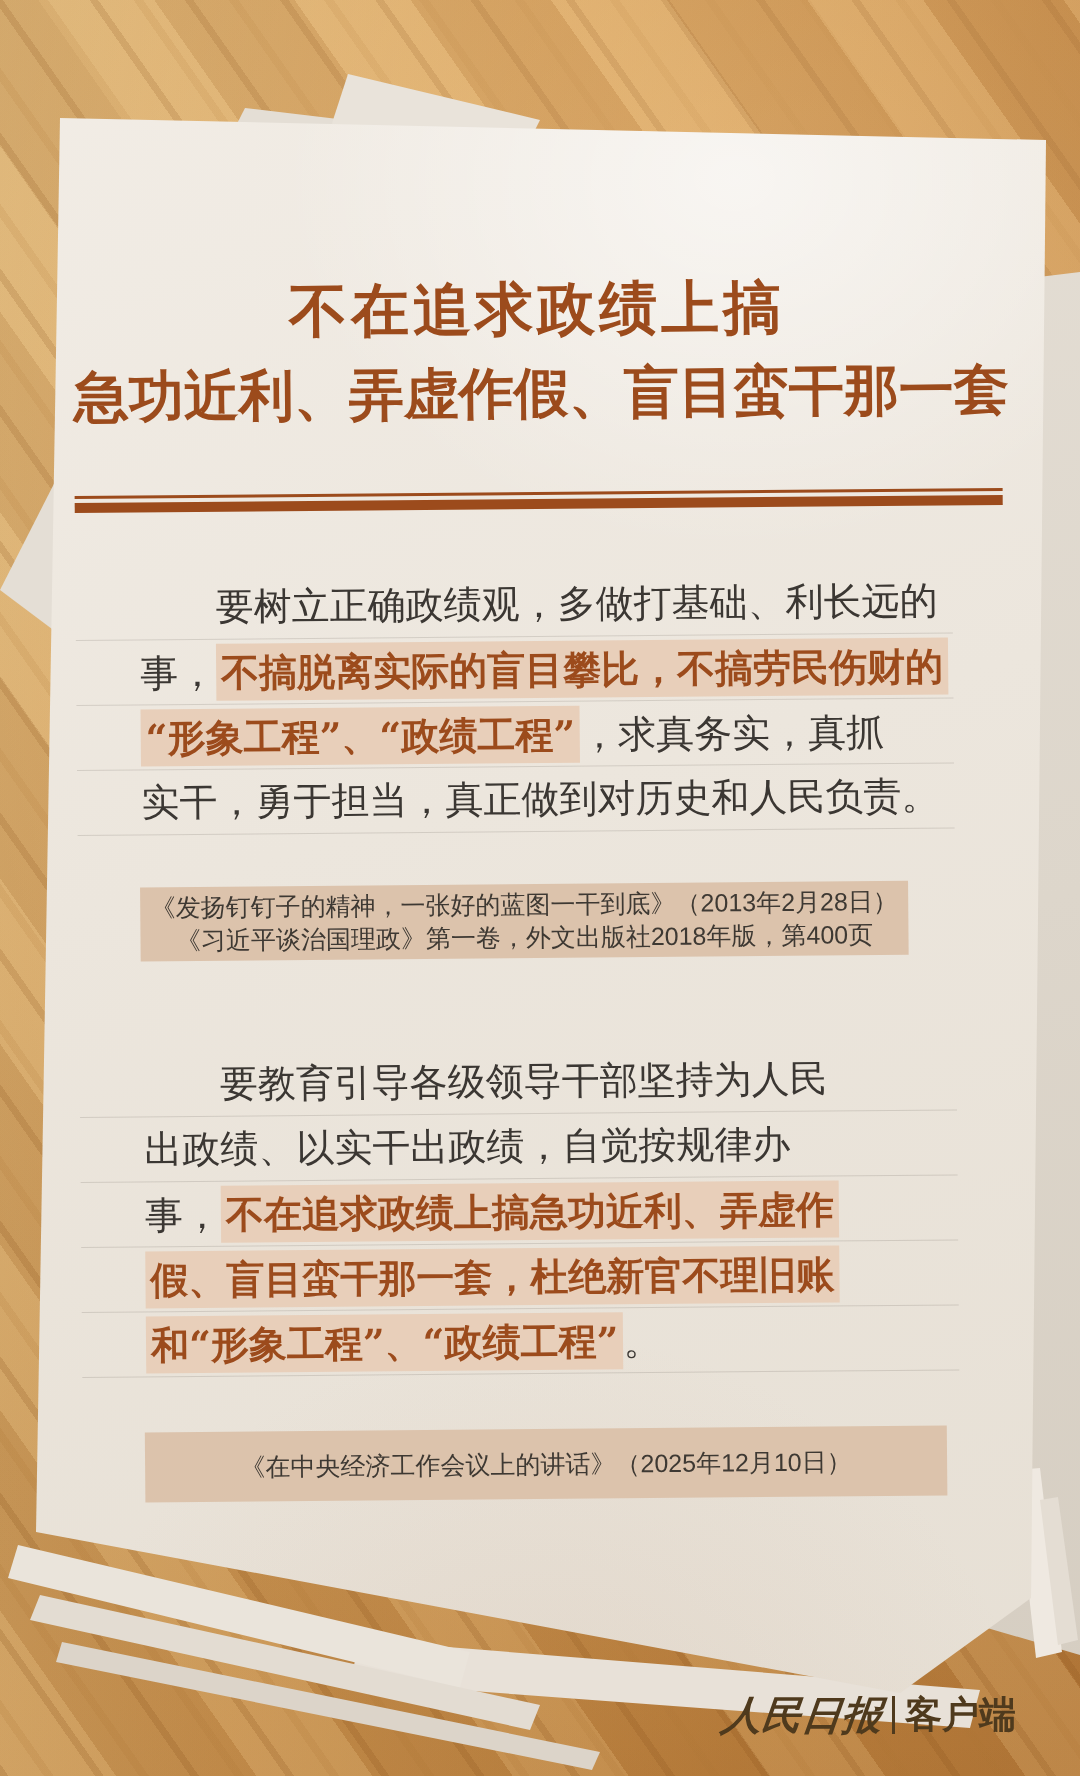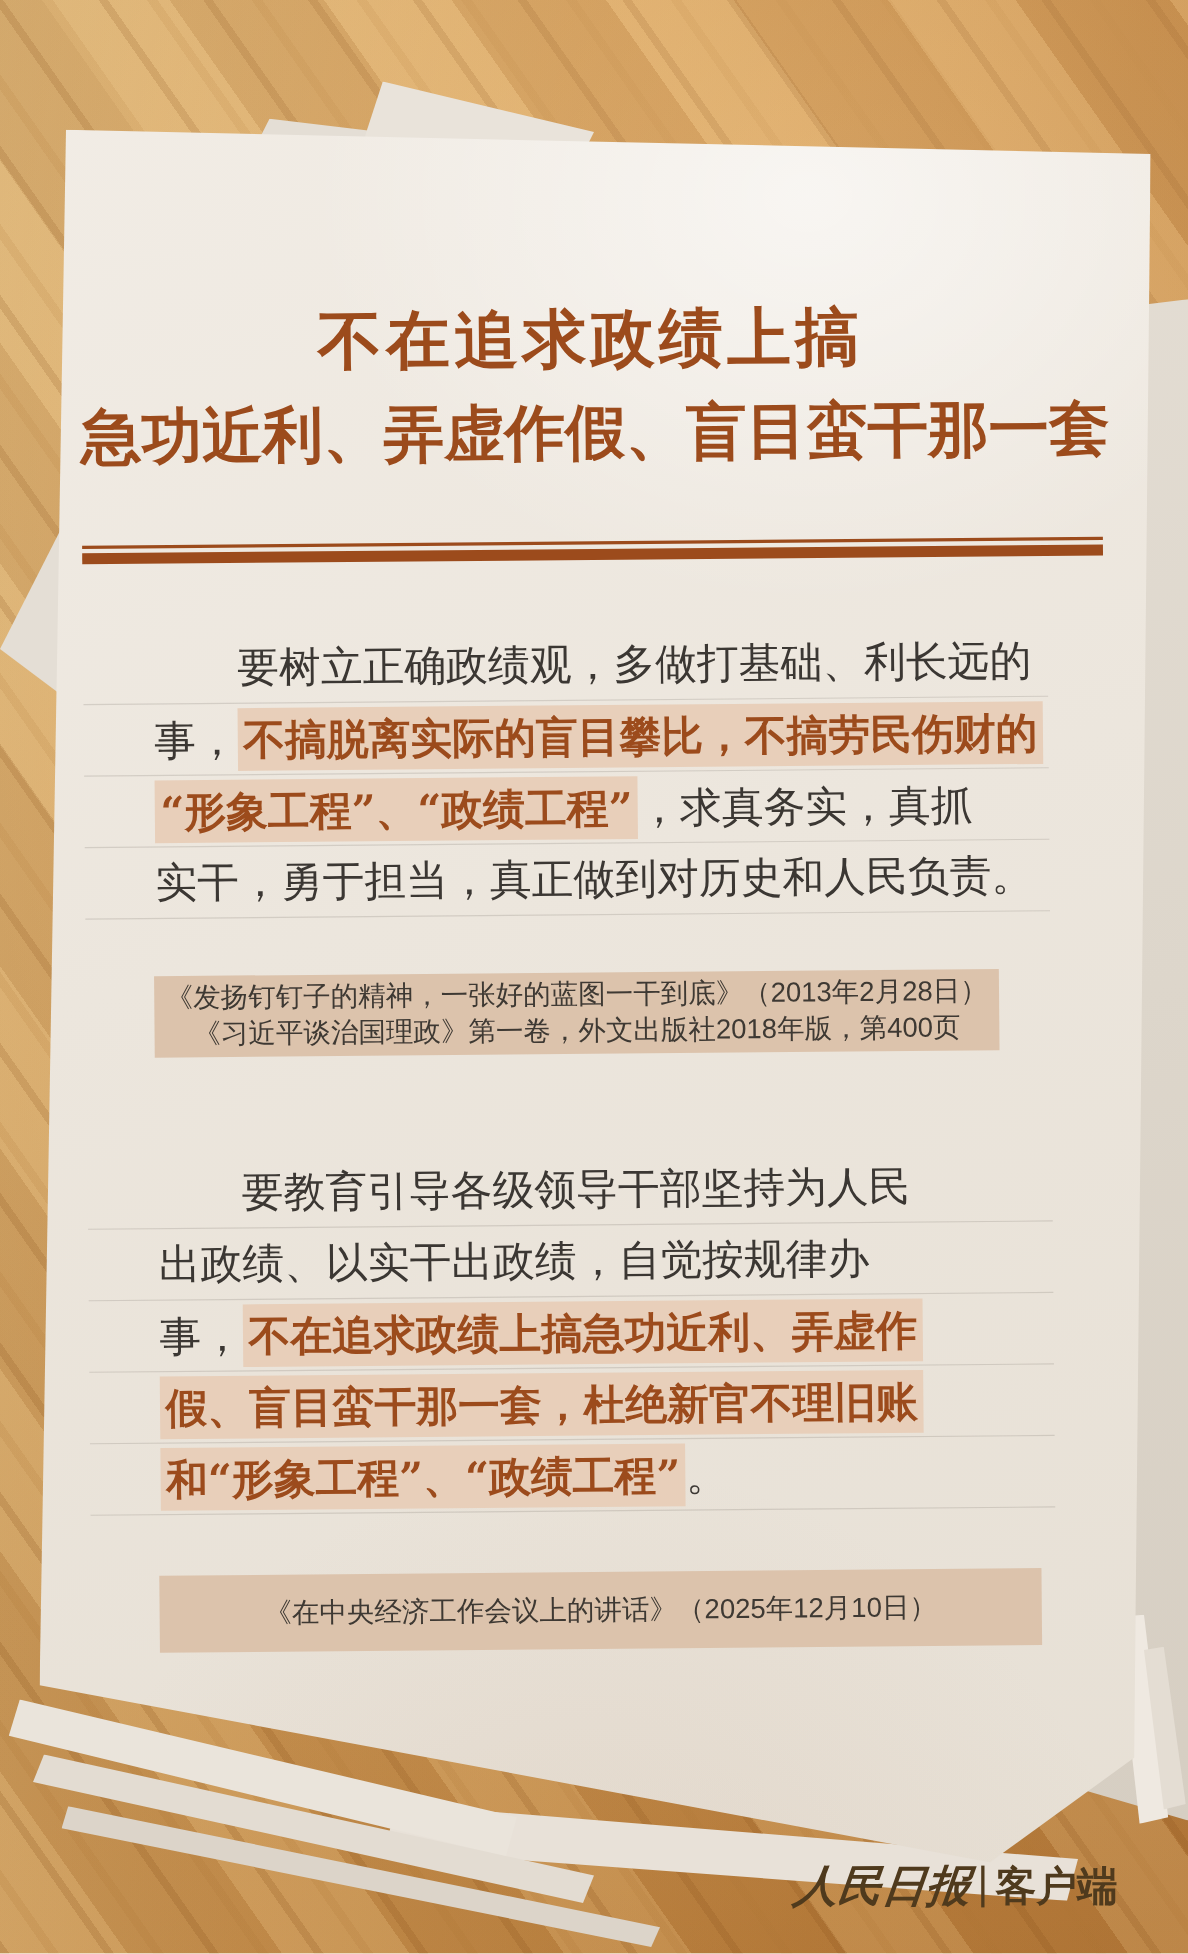--- a/index.html
+++ b/index.html
@@ -79,21 +79,21 @@
   .cite1{left:62px;top:884px;width:768px;height:74px;}
   .cite2{left:62px;top:1429px;width:802px;height:70px;}
   
   .logo{position:absolute;top:1692px;right:64px;height:46px;
         display:flex;align-items:center;gap:10px;color:var(--logo-brown);}
   .logo-script{font-family:"DejaVu Serif","Liberation Serif",serif;
                font-style:italic;font-size:40px;line-height:46px;font-weight:700;
                transform:skewX(-6deg);}
   .logo-bar{width:3px;height:38px;background:var(--logo-brown);}
   .logo-suffix{font-size:37px;font-weight:800;line-height:46px;
-               font-family:Liberation Sans, sans-serif;}
+               font-family:Liberation Serif, serif;}
 </style>
 </head>
 <body>
 
 <div class="stage">
   <div class="wood"></div>
 
   <div class="sheet backA"></div>
   <div class="sheet backB"></div>
   <div class="sheet backC"></div>

